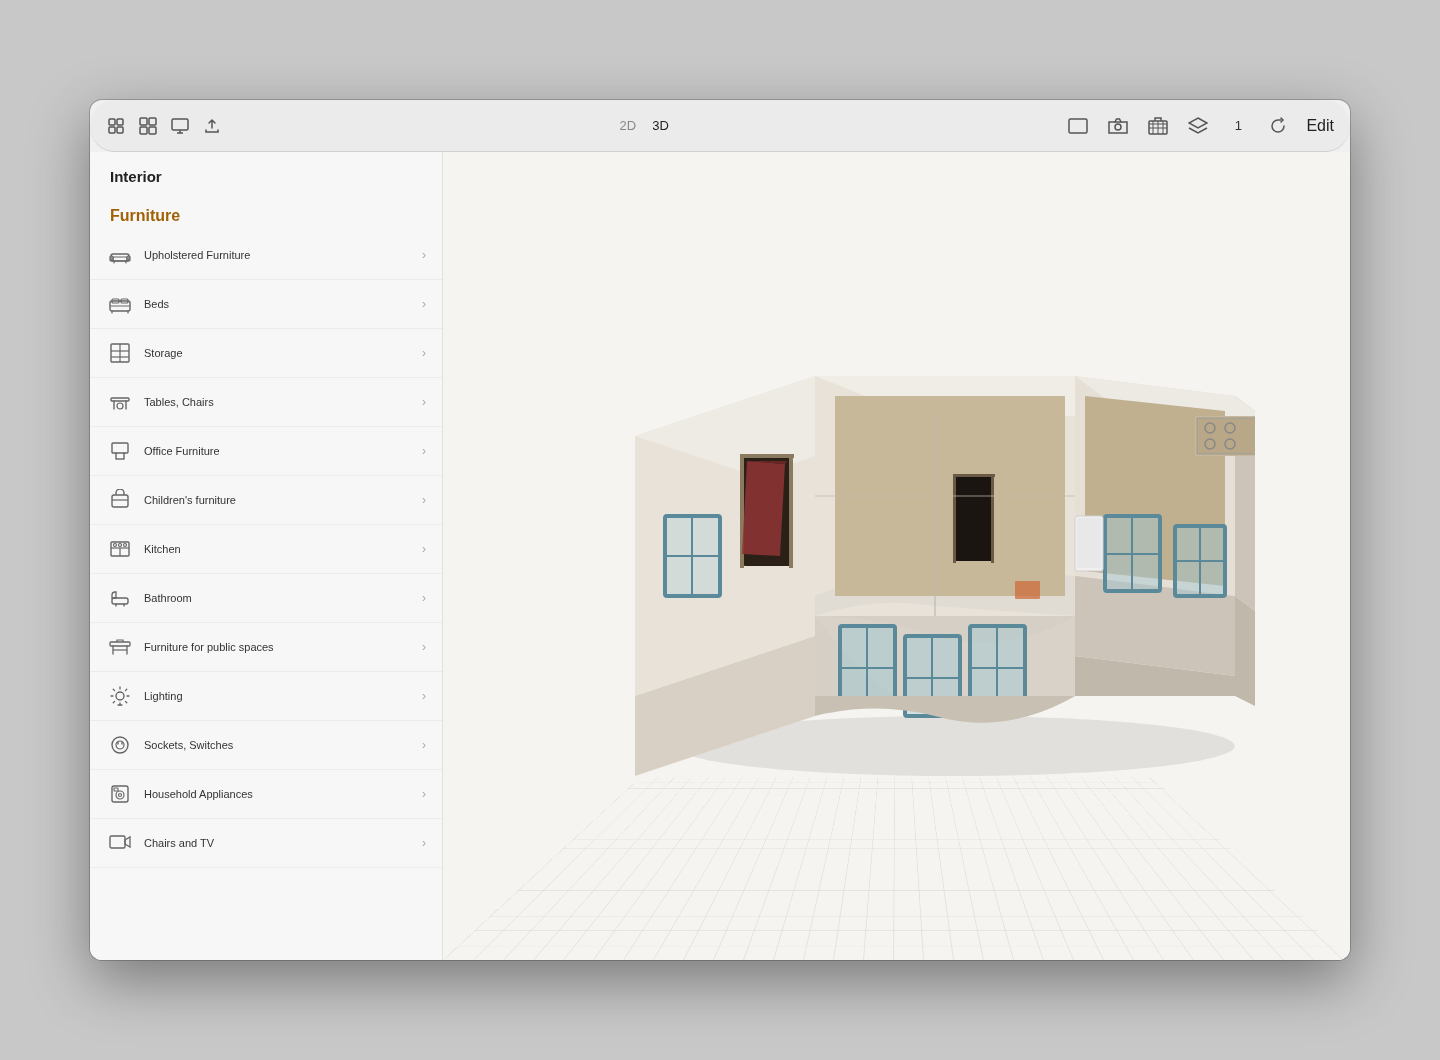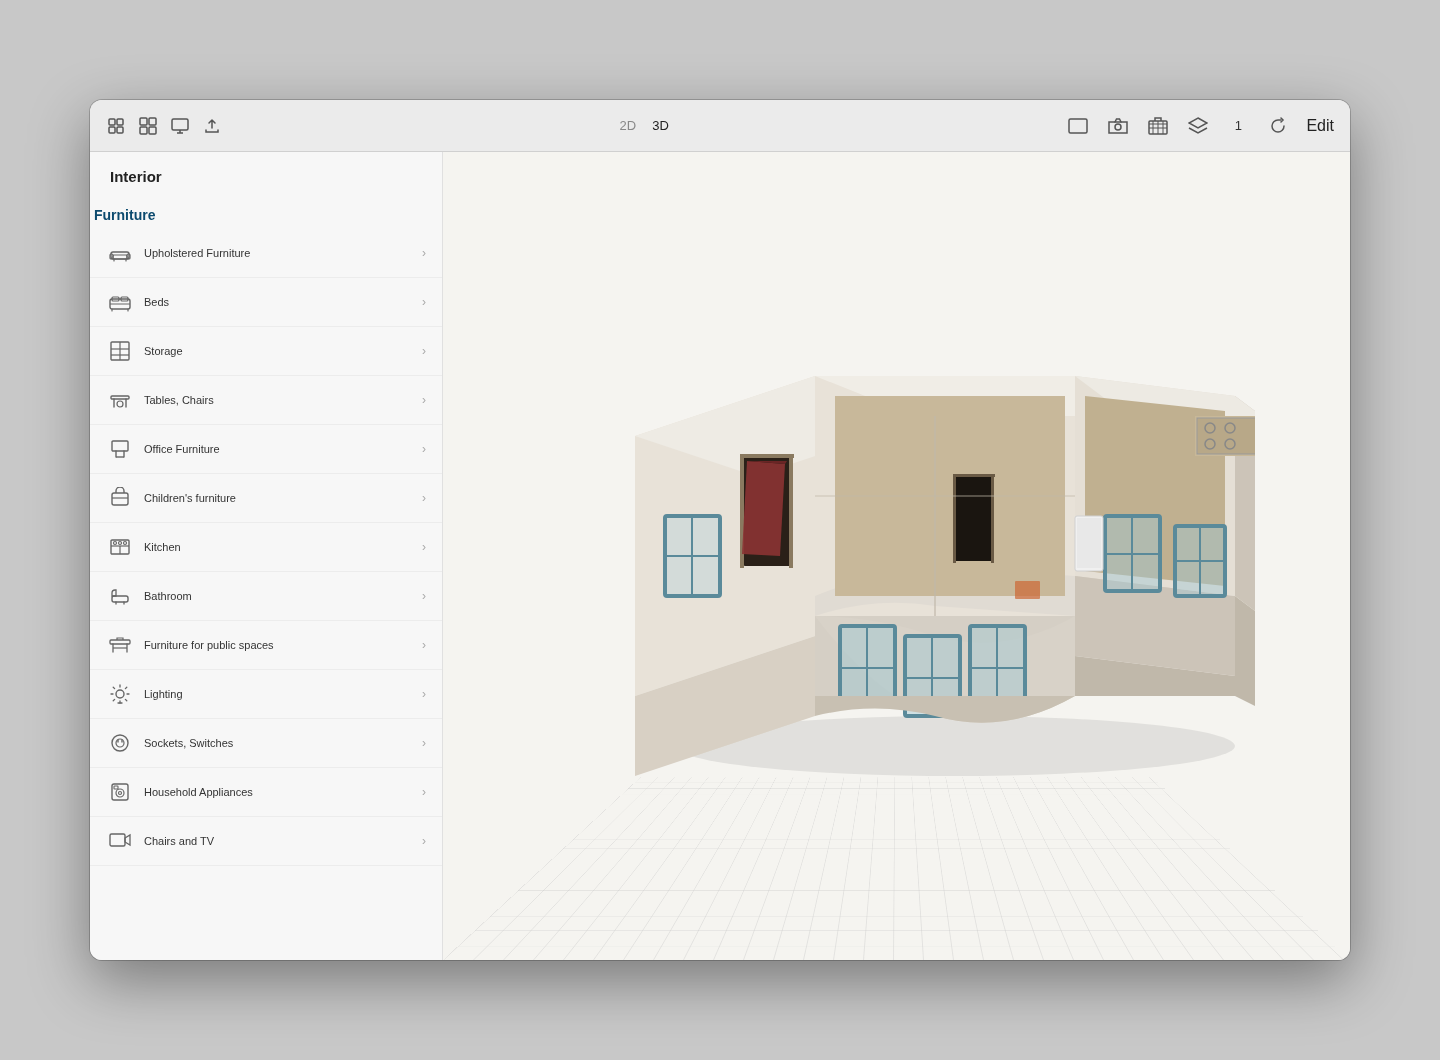--- a/index.html
+++ b/index.html
@@ -27,20 +27,21 @@
     
     .title-bar {
       height: 52px;
       background: #ebebeb;
       border-bottom: 1px solid #d0d0d0;
       display: flex;
       align-items: center;
       padding: 0 16px;
       gap: 24px;
       flex-shrink: 0;
+      border-radius: 25px;
     }
 
     .title-bar-icons {
       display: flex;
       gap: 12px;
       align-items: center;
     }
 
     .tb-icon {
       width: 20px;
@@ -123,24 +124,24 @@
     .sidebar::-webkit-scrollbar-thumb { background: #ccc; border-radius: 3px; }
 
     .sidebar-title {
       font-size: 15px;
       font-weight: 600;
       color: #222;
       padding: 16px 20px 12px;
     }
 
     .section-header {
-      font-size: 14px;
+      font-size: 16px;
       font-weight: 600;
-      color: #0c4a6e;
-      padding: 10px 4px 6px;
+      color: #a16207;
+      padding: 10px 20px 6px;
       text-transform: none;
     }
 
     .sidebar-item {
       display: flex;
       align-items: center;
       padding: 10px 16px;
       cursor: pointer;
       border-bottom: 1px solid #ececec;
       background: #f7f7f7;

